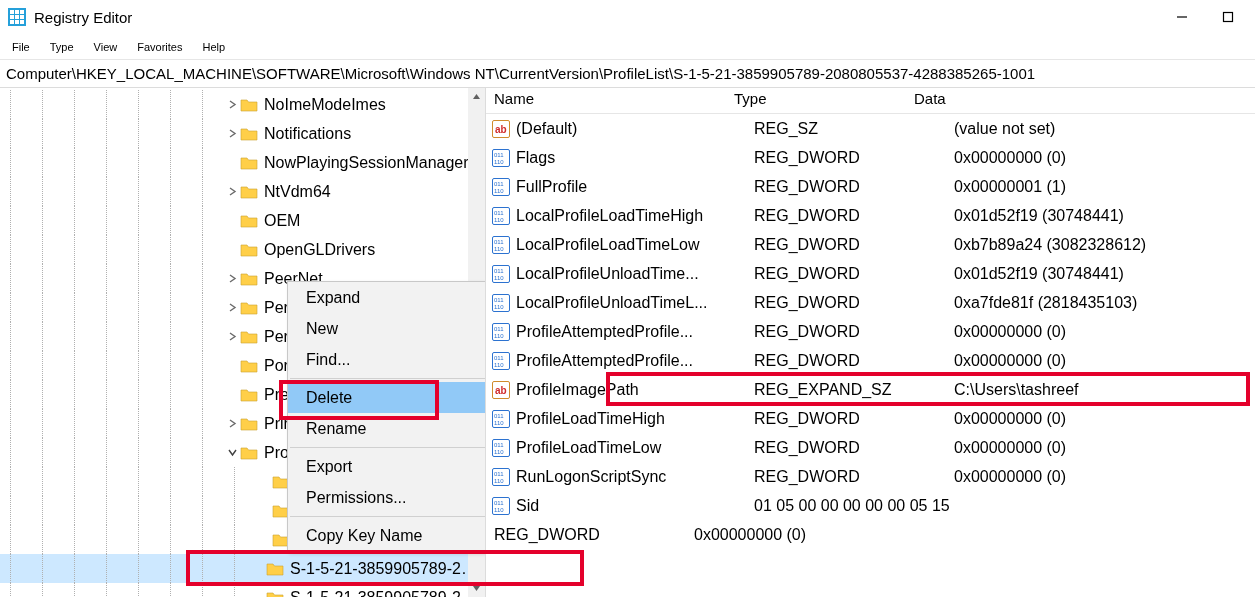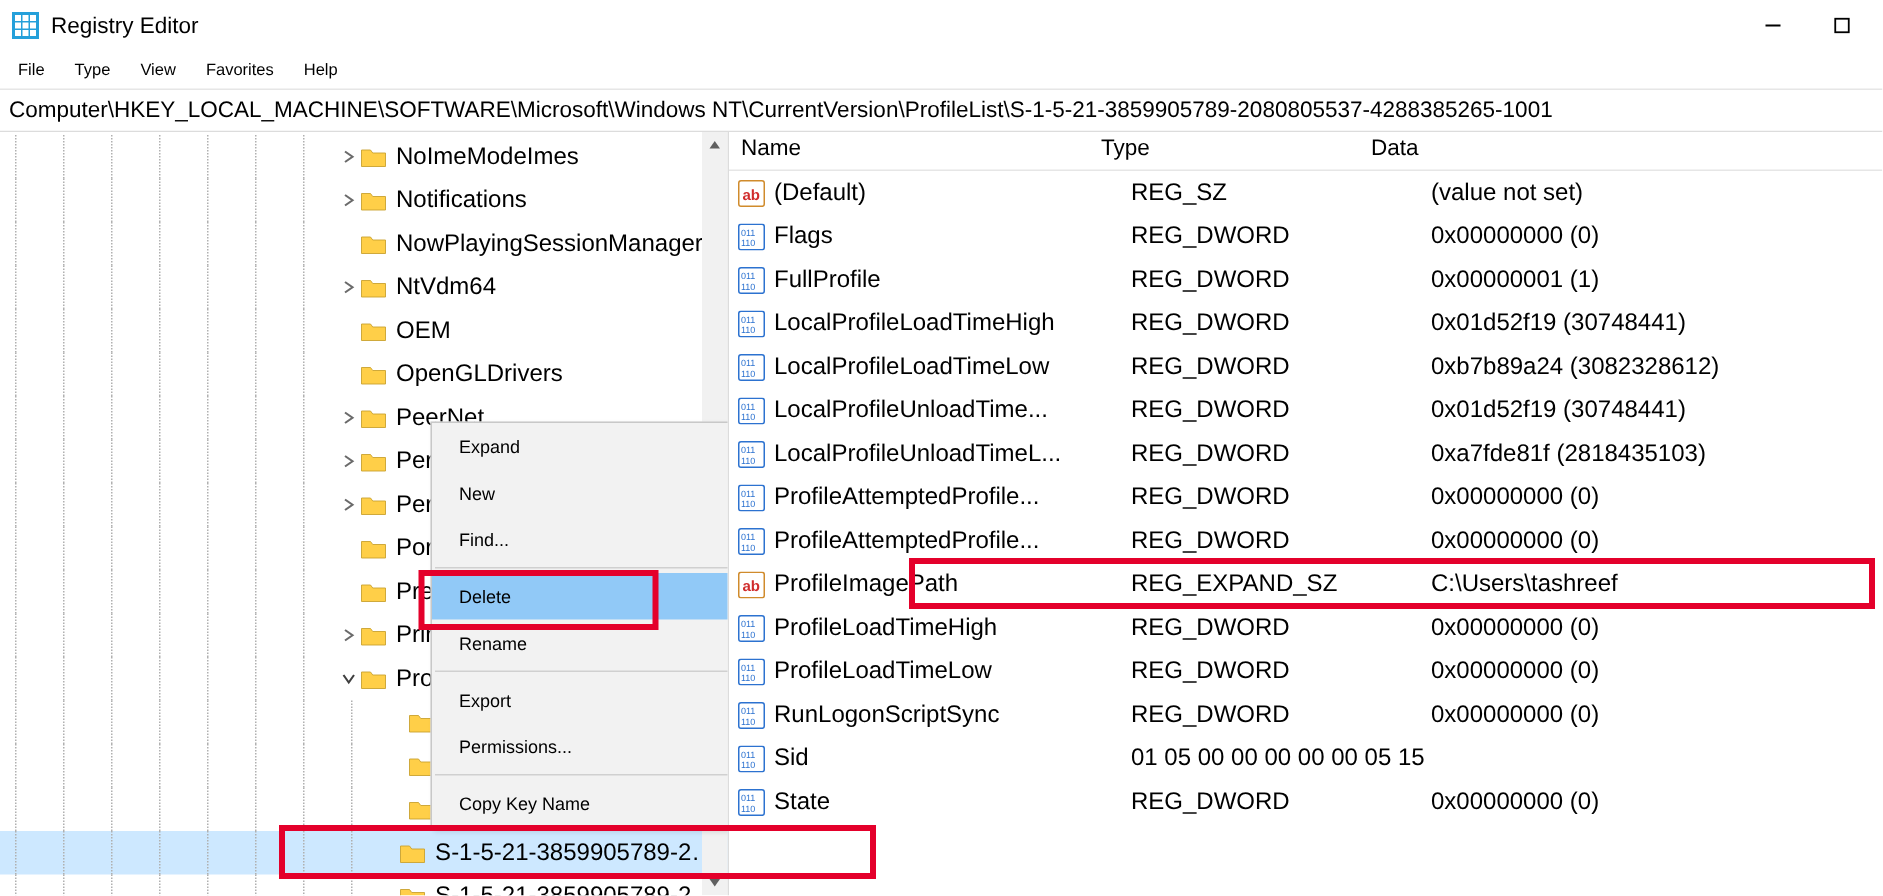--- a/index.html
+++ b/index.html
@@ -36,21 +36,21 @@
   .tree-indents { display:flex; flex:0 0 auto; }
   .indent-guide { width:22px; height:29px; border-left:1px dotted #b0b0b0; margin-left:10px; }
   .tree-row.selected { background:#cde8ff; }
 
   
   .vscroll { position:absolute; right:0; top:0; width:17px; height:100%; background:#f1f1f1; display:flex; flex-direction:column; align-items:center; }
   .vscroll .thumb { width:15px; background:#c2c2c2; border-radius:0; }
   .vscroll .arrow { width:17px; height:17px; display:flex; align-items:center; justify-content:center; }
 
   
-  .ctx-menu { position:absolute; background:#f2f2f2; border:1px solid #c8c8c8; box-shadow:2px 2px 4px rgba(0,0,0,.15); font-size:12px; z-index:50; min-width:270px; }
+  .ctx-menu { position:absolute; background:#f2f2f2; border:1px solid #c8c8c8; box-shadow:2px 2px 4px rgba(0,0,0,.15); font-size:16px; z-index:50; min-width:270px; }
   .ctx-item { display:flex; align-items:center; height:31px; padding:0 18px; position:relative; }
   .ctx-item .sub-arrow { position:absolute; right:12px; }
   .ctx-item.highlight { background:#91c9f7; }
   .ctx-sep { height:1px; background:#d0d0d0; margin:3px 2px; }
 
   
   .list-header { display:flex; height:26px; align-items:flex-start; border-bottom:1px solid #e6e6e6; font-size:15px; }
   .list-col { padding:2px 8px; }
   .col-name { width:240px; }
   .col-type { width:180px; }
@@ -633,26 +633,20 @@
           <div class="list-row" data-interactable="true">
             <div class="cell-name">
               <span class="val-icon" data-interactable="false"><svg width="18" height="18" viewBox="0 0 18 18">
                   <use href="#val-bin"></use>
                 </svg></span>
               <span data-interactable="false">Sid</span>
             </div>
             <div class="cell-data" data-interactable="false">01 05 00 00 00 00 00 05 15</div>
           </div>
           <div class="list-row" data-interactable="true">
-            <div class="cell-name">
-              <span class="val-icon" data-interactable="false"><svg width="18" height="18" viewBox="0 0 18 18">
-                  <use href="#val-bin"></use>
-                </svg></span>
-              <span data-interactable="false">State</span>
-            </div>
             <div class="cell-type" data-interactable="false">REG_DWORD</div>
             <div class="cell-data" data-interactable="false">0x00000000 (0)</div>
           </div>
         </div>
     </div>
   </div>
 
   <div class="hl" data-interactable="false" style="left: 279px; top: 380px; width: 160px; height: 40px;"></div>
   <div class="hl" data-interactable="false" style="left: 186px; top: 550px; width: 398px; height: 36px;"></div>
   <div class="hl" data-interactable="false" style="left: 606px; top: 372px; width: 644px; height: 34px;"></div>

